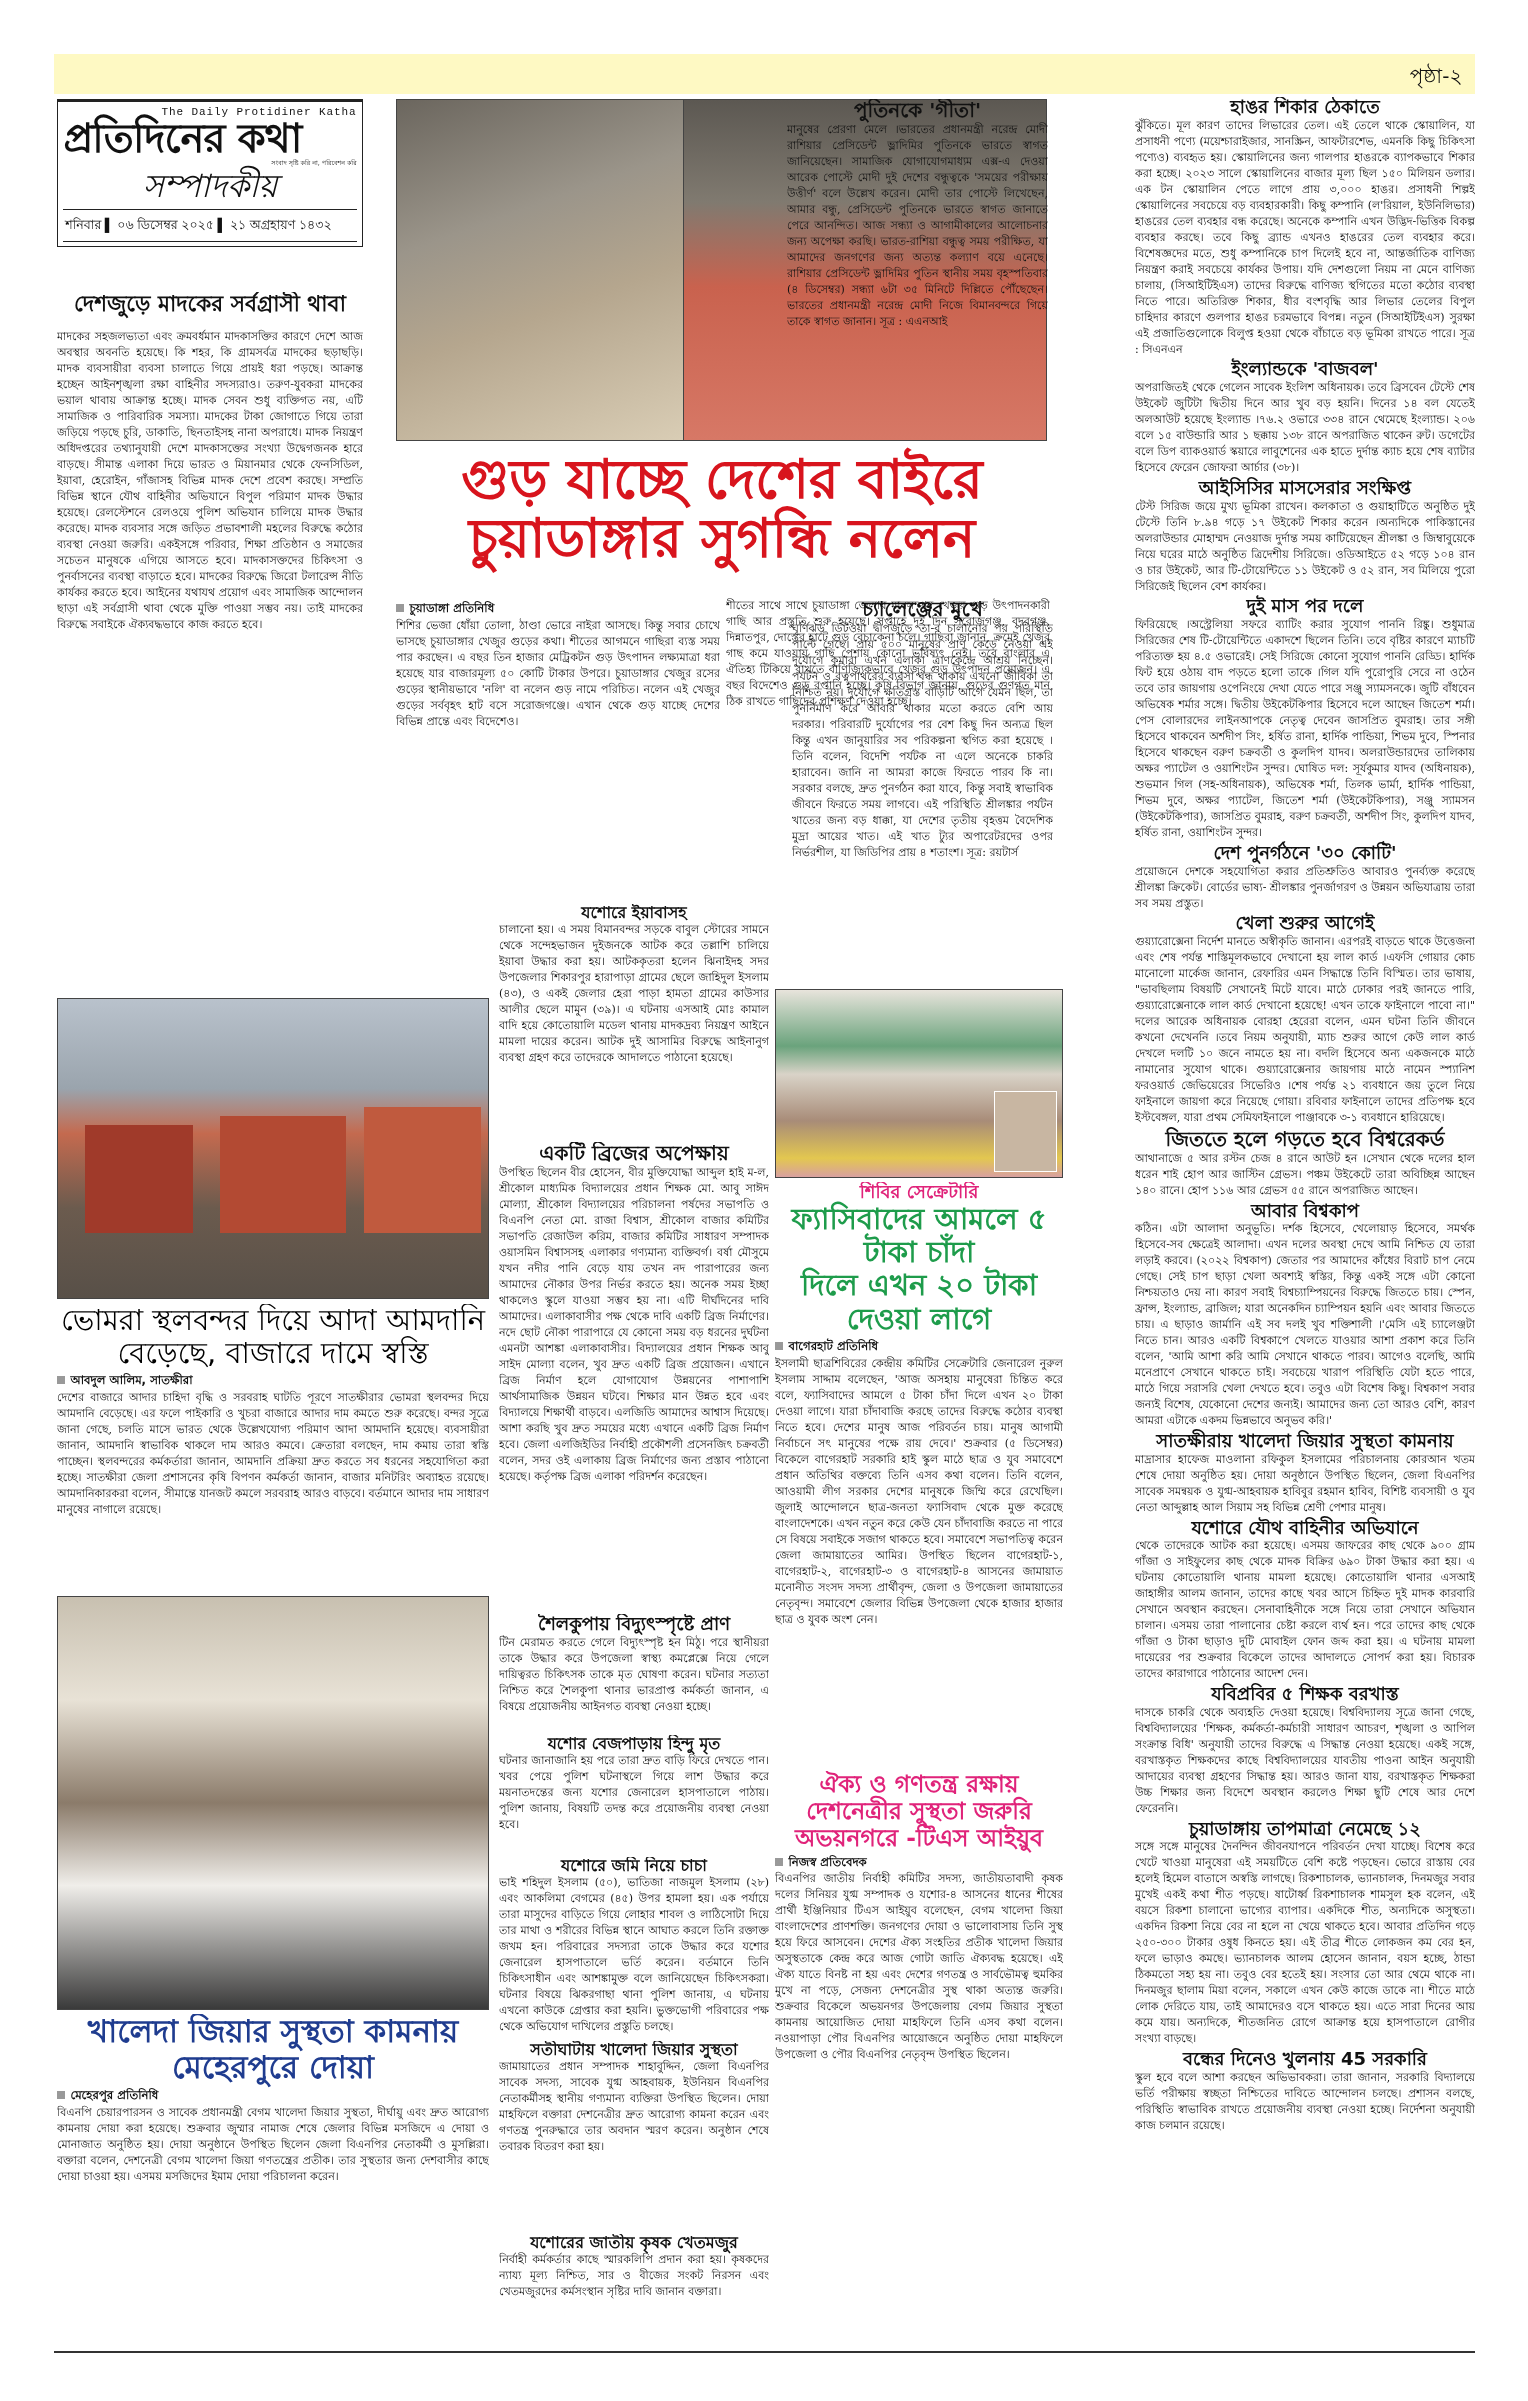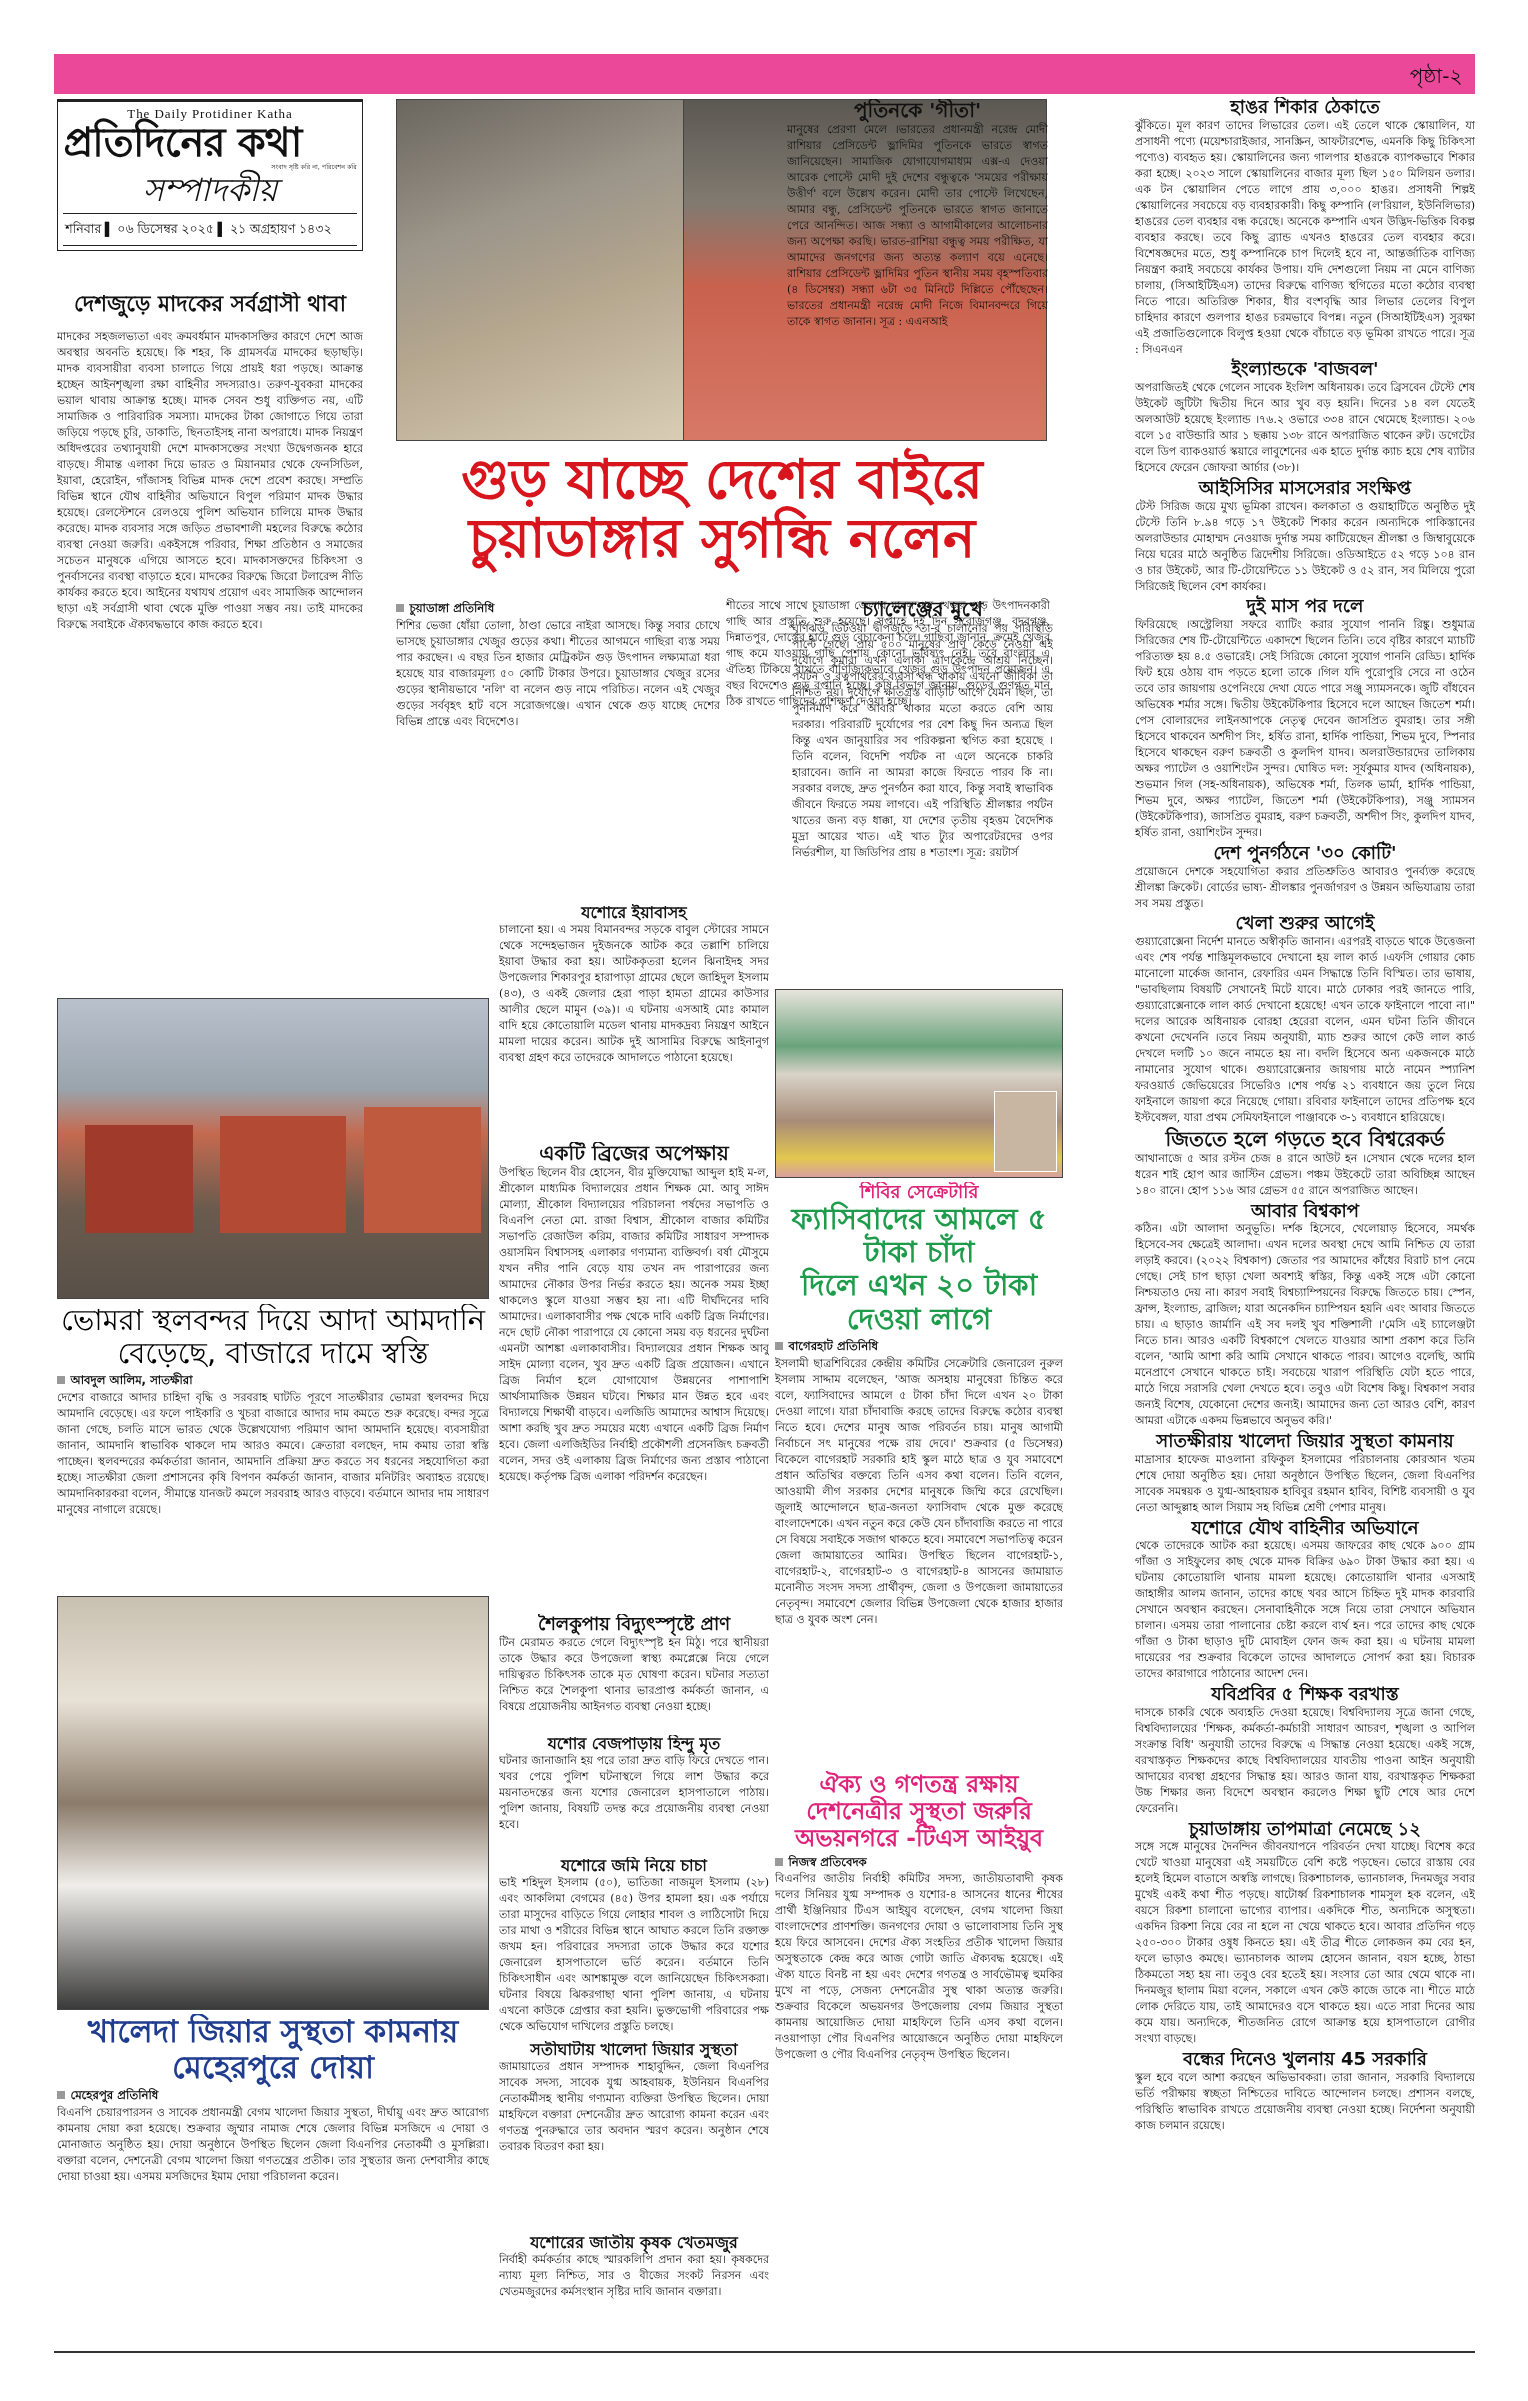--- a/index.html
+++ b/index.html
@@ -1,26 +1,26 @@
 <!DOCTYPE html>
 <html style="font-size:14.4px"><head>
 <meta charset="utf-8">
 <style>
 *{box-sizing:border-box;margin:0;padding:0}
 body{width:1528px;height:2401px;background:#fff;font-family:"DejaVu Serif",serif;color:#111;position:relative;overflow:hidden}
-.topbar{position:absolute;left:54px;top:54px;width:1421px;height:40px;background:#ec4899}
+.topbar{position:absolute;left:54px;top:54px;width:1421px;height:40px;background:#fef9c3}
 .pageno{position:absolute;right:12.6px;top:7.2px;font-size:20px;font-family:"DejaVu Sans",sans-serif}
 .col{position:absolute;font-size:11px;line-height:16px;text-align:justify;overflow:hidden}
 .col p{margin-bottom:1.8px}
 .hd{font-family:"DejaVu Sans",sans-serif;font-weight:bold;text-align:center;line-height:1.15}
 .byline{font-family:"DejaVu Sans",sans-serif;font-weight:bold;font-size:11.7px;margin:1.8px 0}
 .byline .sq{display:inline-block;width:8px;height:8px;background:#999;margin-right:5.4px}
 .masthead{position:absolute;left:57px;top:99px;width:306px;border:1.8px solid #222;border-top-width:3.6px;padding:3.6px 5.4px}
 .mast-title{font-size:40px;font-weight:bold;font-family:"DejaVu Serif",serif;letter-spacing:-0.9px;line-height:1}
-.mast-en{font-size:13px;text-align:center;font-family:Liberation Serif, serif;letter-spacing:0.9px}
+.mast-en{font-size:11px;text-align:right;font-family:Liberation Mono, monospace;letter-spacing:0.9px}
 .mast-tag{font-size:6.3px;text-align:right;font-family:"DejaVu Sans",sans-serif}
 .mast-sub{font-size:32px;text-align:center;font-style:italic;font-family:"DejaVu Serif",serif;line-height:1.1}
 .mast-date{border-top:1.8px solid #222;border-bottom:1.8px solid #222;font-size:12.6px;padding:5.4px 1.8px;margin-top:5.4px;font-family:Liberation Sans, sans-serif}
 .photo{position:absolute;border:0.9px solid #444;overflow:hidden}
 .big-red{position:absolute;color:#d8141d;font-family:"DejaVu Sans",sans-serif;font-weight:bold;text-align:center;line-height:1.1}
 .rule{position:absolute;background:#333}
 </style>
 </head>
 <body>
 

